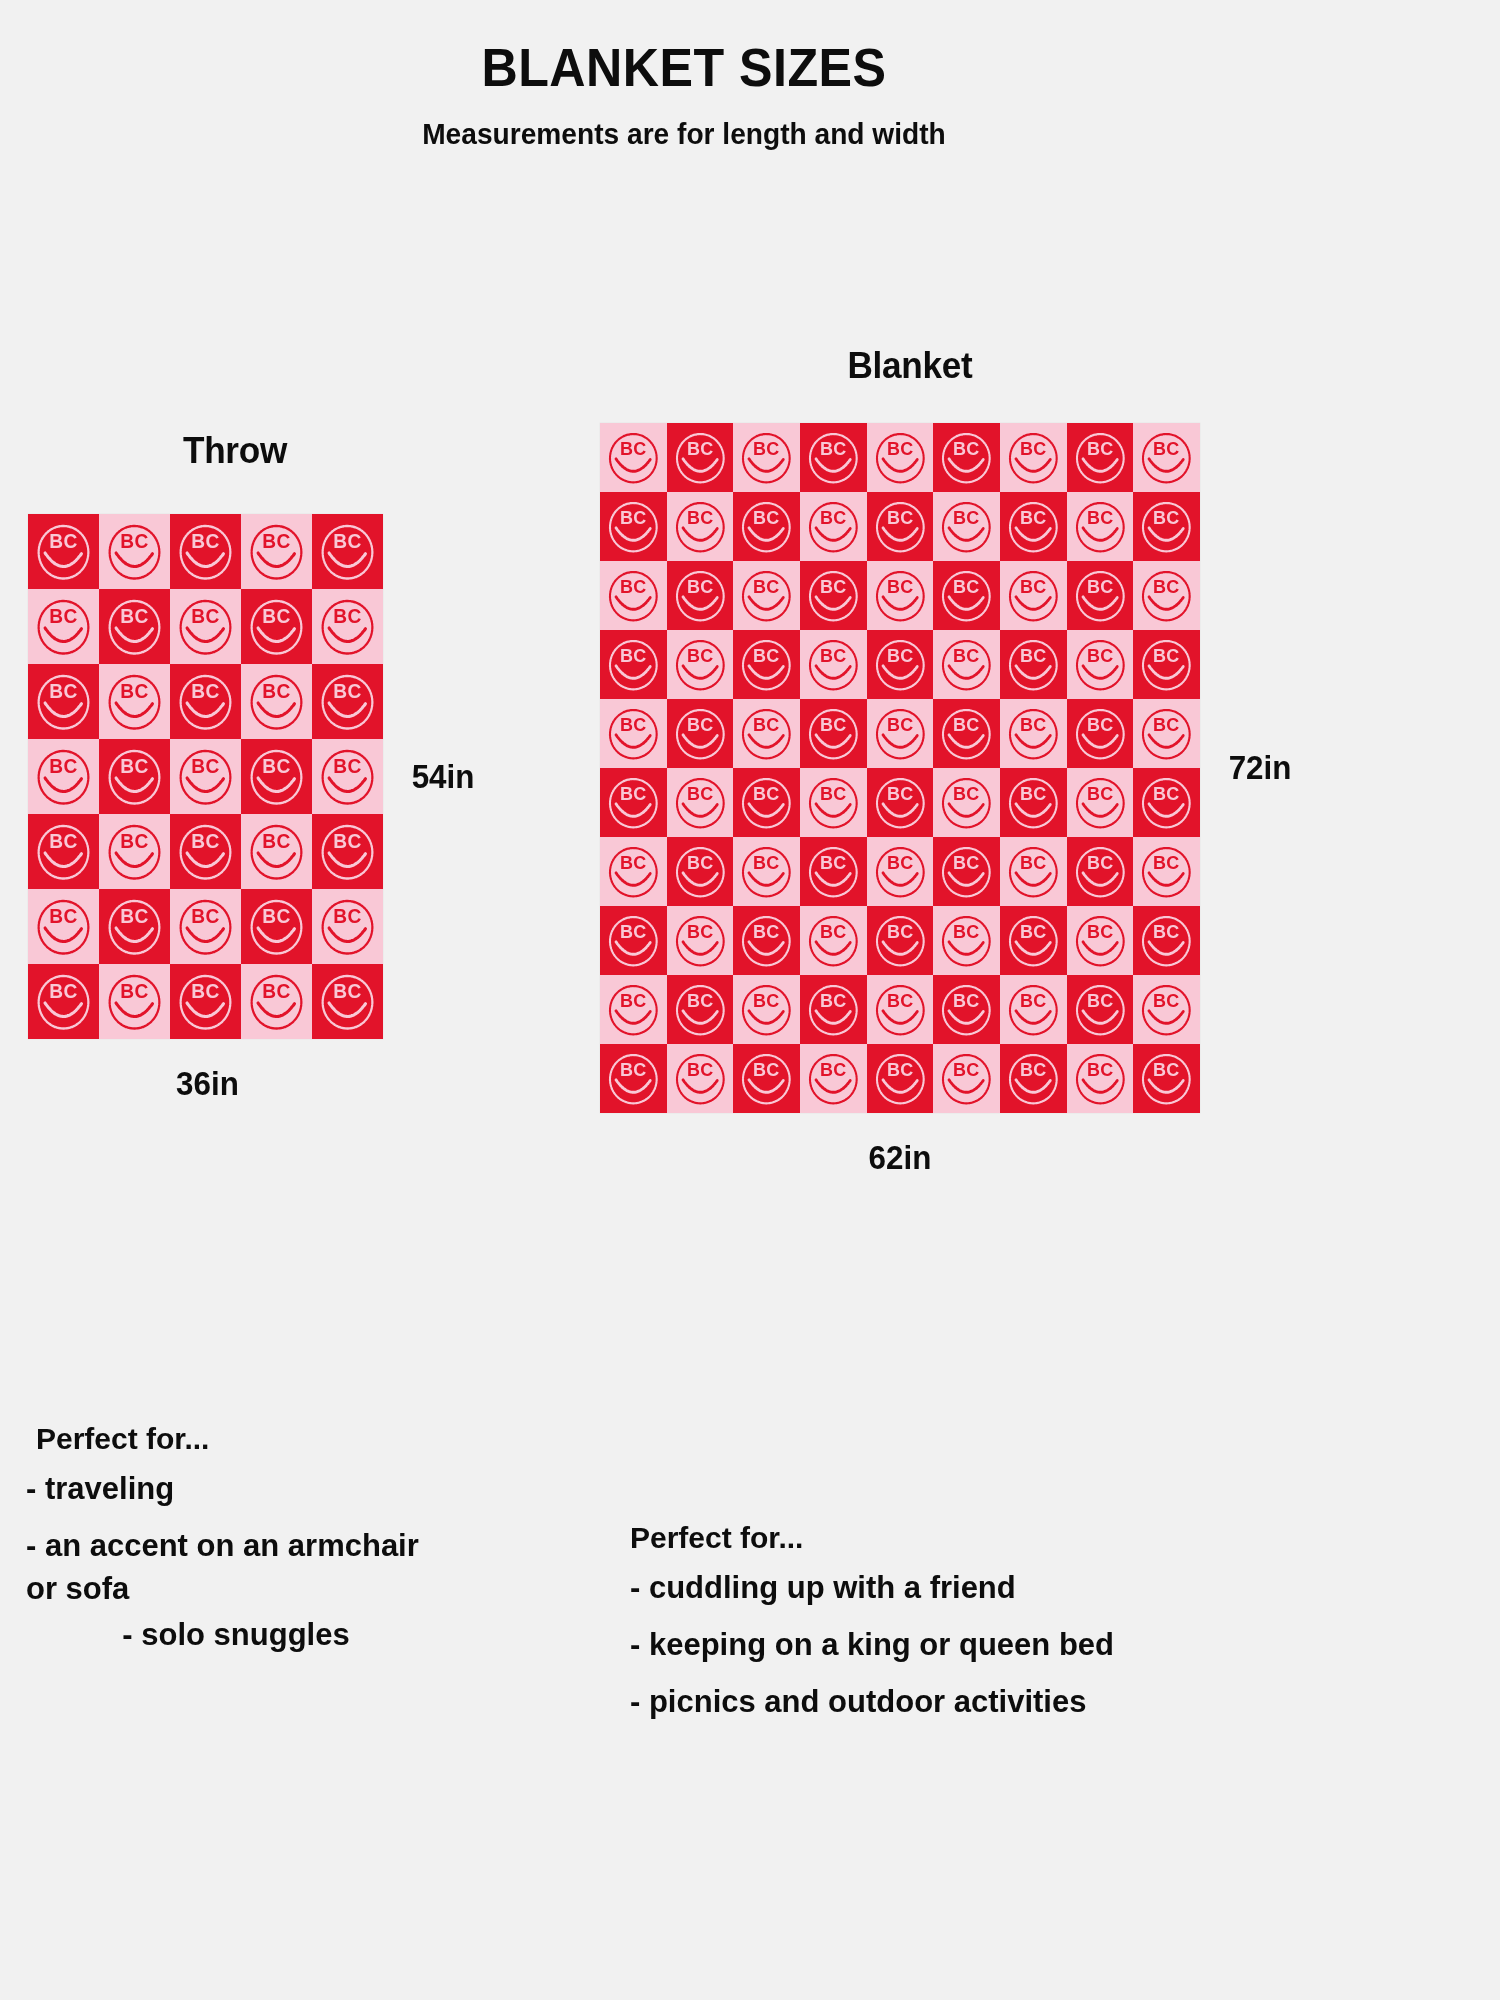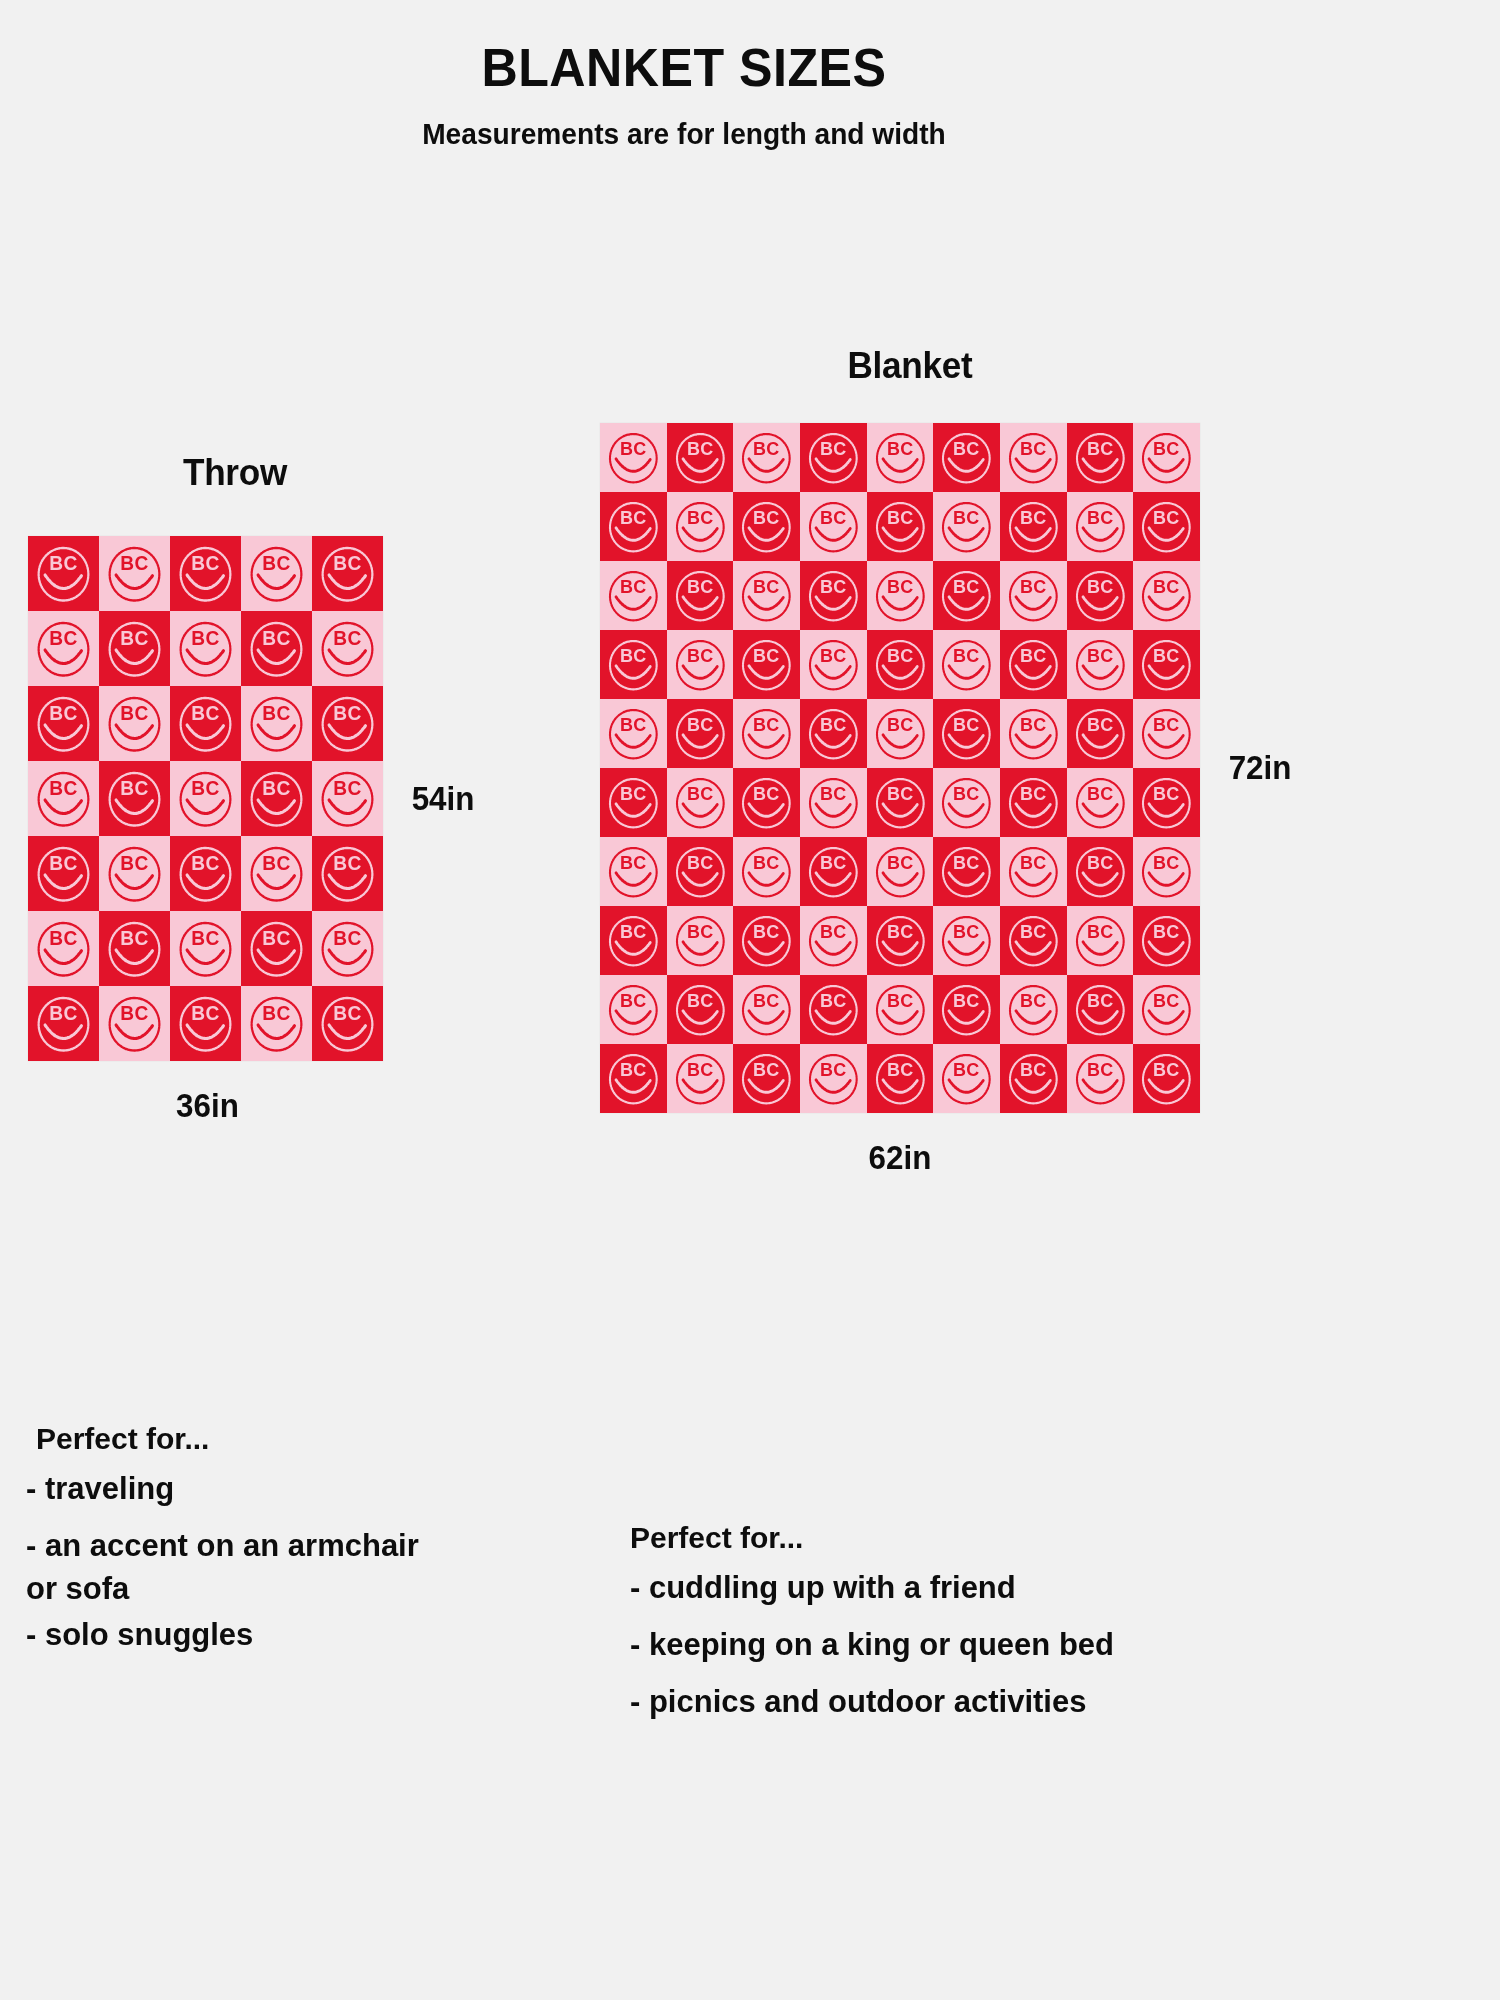--- a/index.html
+++ b/index.html
@@ -39,21 +39,21 @@
     margin: 0;
     padding-top: 24px;
     color: #0d0d0d;
     transform: scaleX(0.97);
   }
 
   
   .product {
     position: absolute;
   }
-  #throw-block  { left: 0px;   top: 452px; width: 620px; }
+  #throw-block  { left: 0px;   top: 430px; width: 620px; }
   #blanket-block{ left: 600px; top: 345px; width: 900px; }
 
   .product-title {
     font-size: 37px;
     font-weight: 700;
     text-align: center;
     color: #0d0d0d;
     letter-spacing: -0.3px;
     transform: scaleX(0.95);
   }
@@ -134,21 +134,21 @@
     margin: 0;
   }
   #throw-perfect .perfect-heading { padding-left: 10px; }
   .perfect-item {
     font-size: 31px;
     font-weight: 700;
     line-height: 1.38;
     margin: 0;
     padding-top: 14px;
   }
-  .perfect-item.tight { padding-top: 4px; }
+  .perfect-item.tight { padding-top: 4px; text-align: center; }
 </style>
 </head>
 <body>
 
 <div class="header">
   <h1 class="main-title">BLANKET SIZES</h1>
   <h2 class="sub-title">Measurements are for length and width</h2>
 </div>
 
 <div class="product" id="throw-block">

